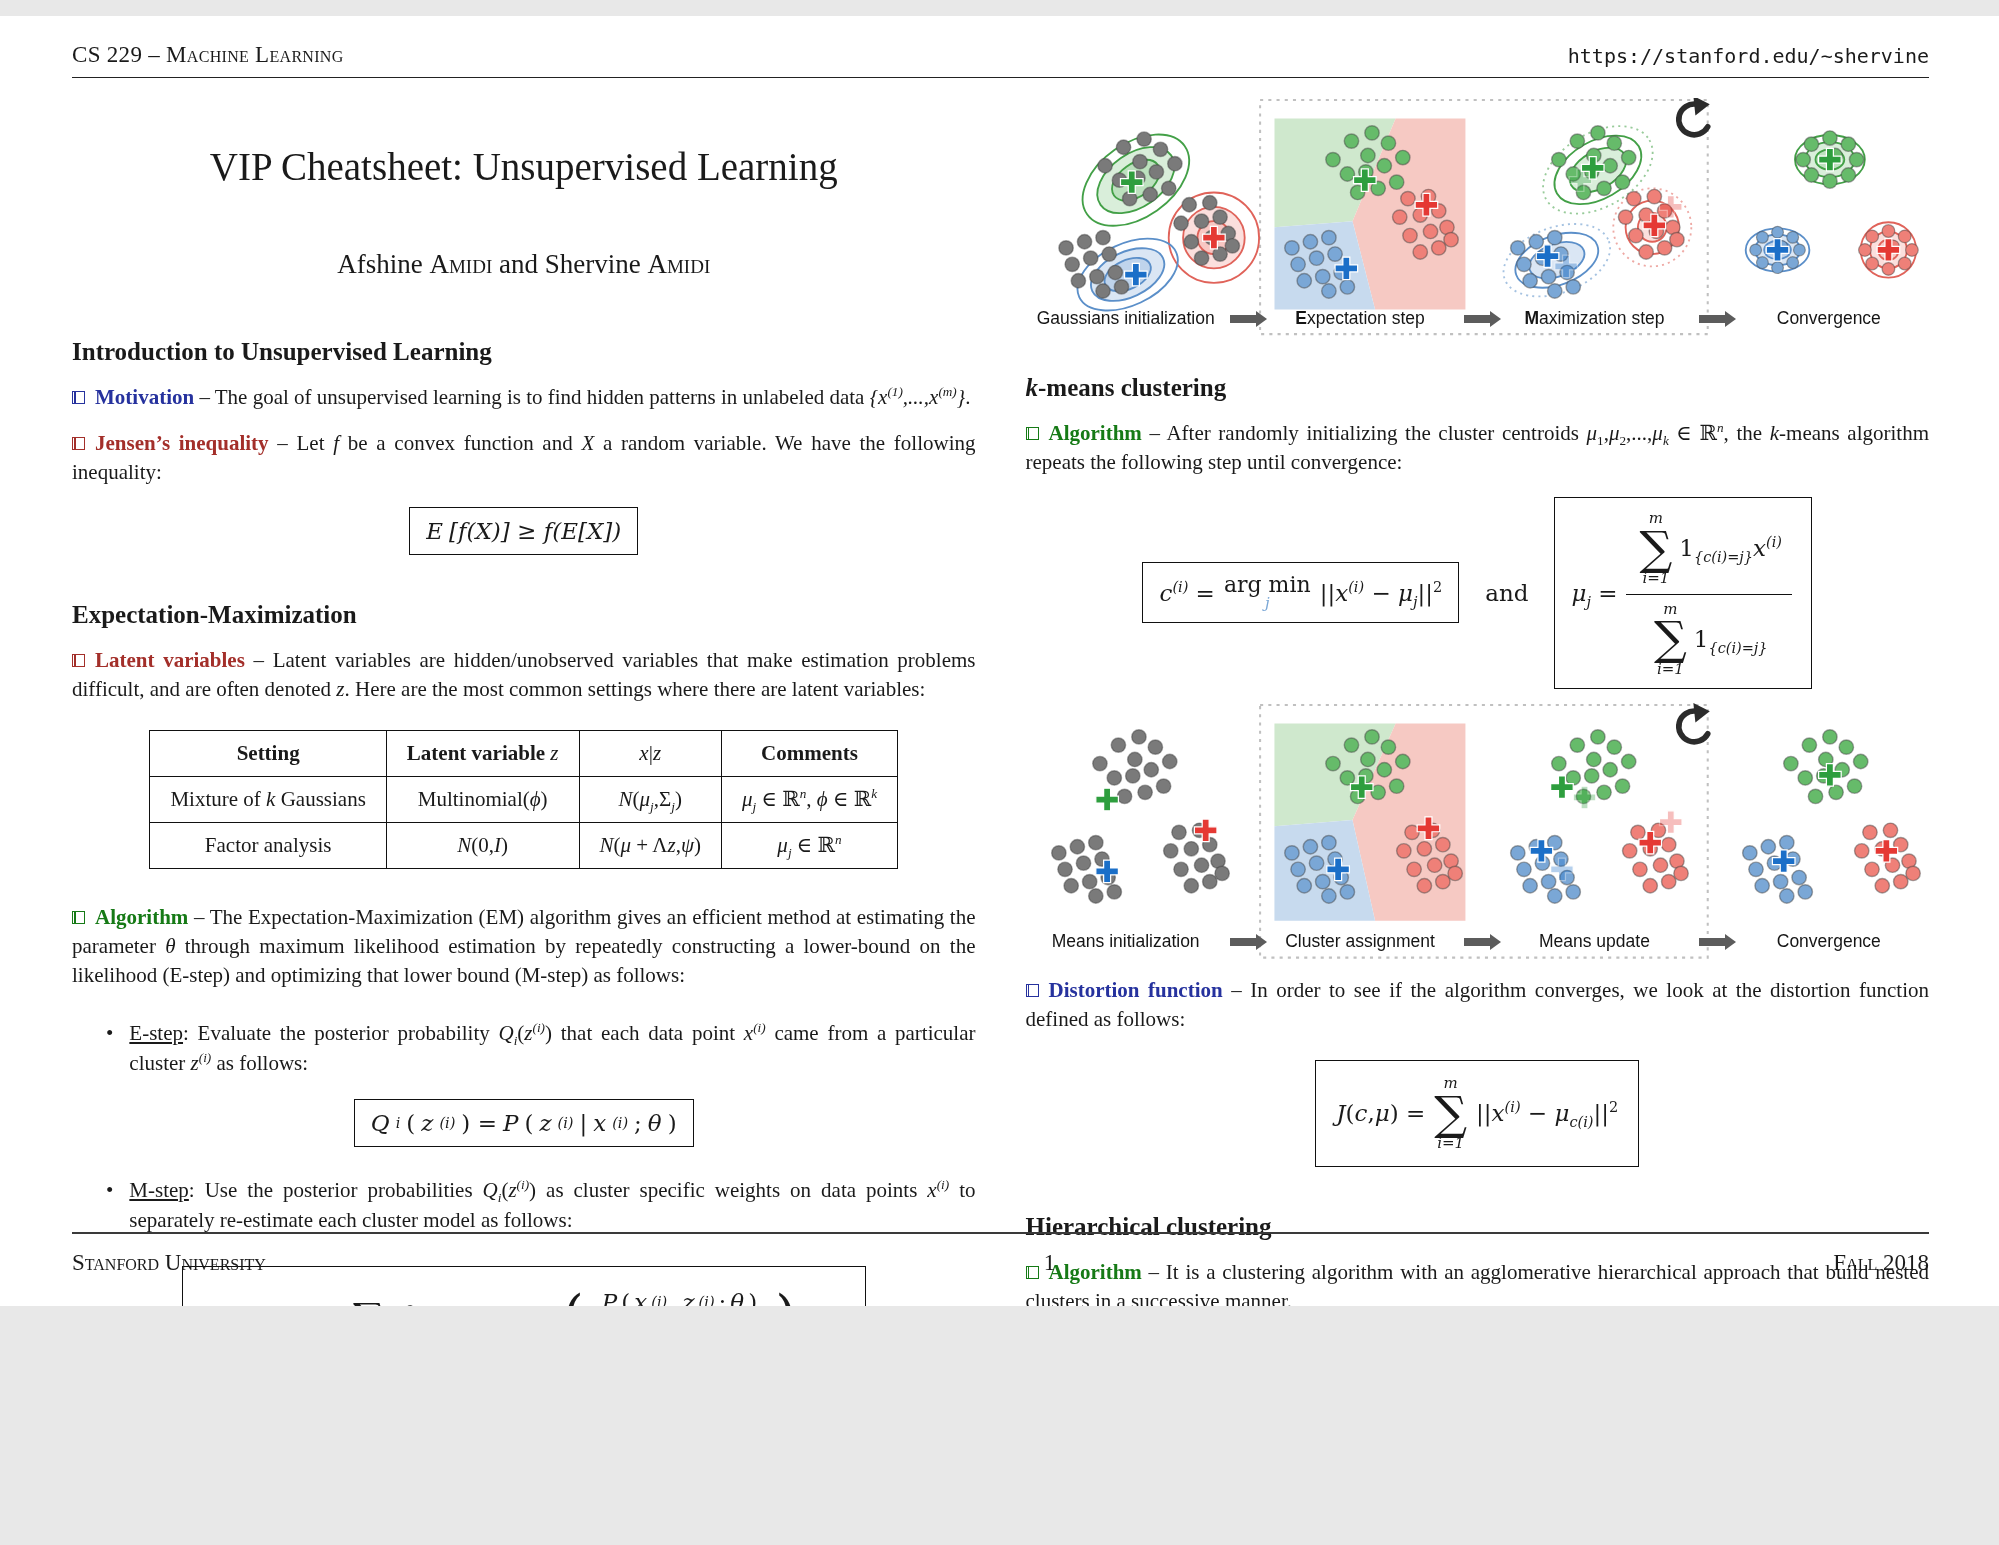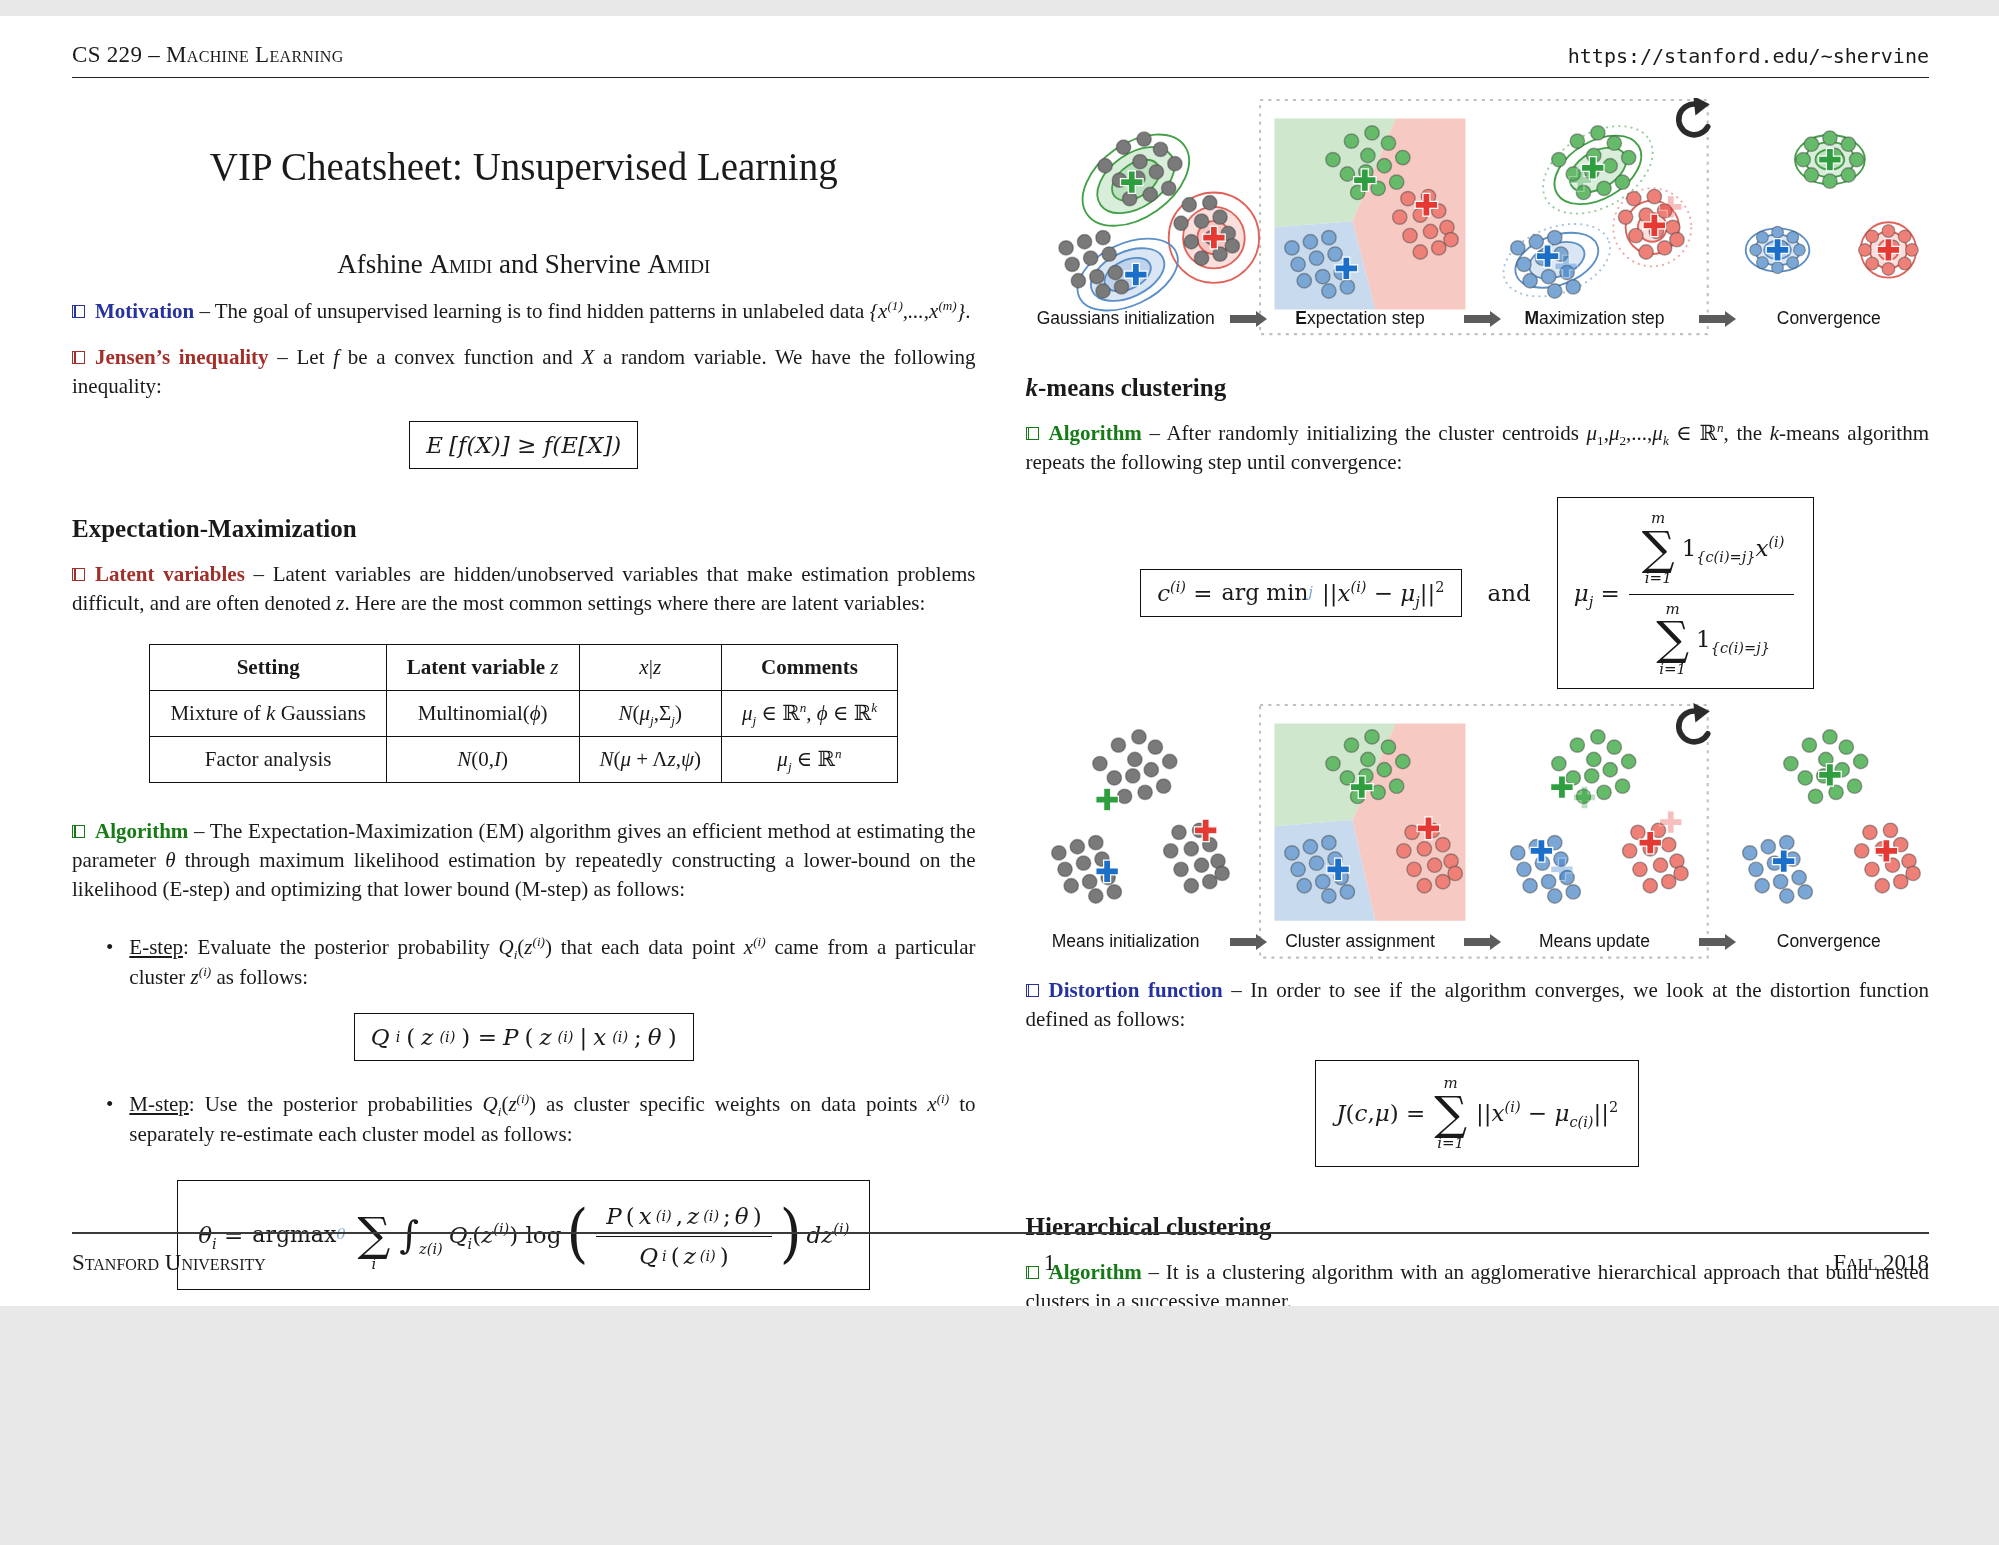--- a/index.html
+++ b/index.html
@@ -36,21 +36,21 @@
   sup{vertical-align:super;} sub{vertical-align:sub;}
   
   .eqwrap{text-align:center;margin:20px 0;}
   .eqbox{display:inline-flex;align-items:center;gap:6px;border:1.5px solid #111;
          padding:10px 16px;font-size:23px;font-family:"DejaVu Serif","Liberation Serif",serif;}
   .eqplain{display:inline-flex;align-items:center;gap:6px;font-size:23px;
          font-family:"DejaVu Serif","Liberation Serif",serif;}
   .bigop{display:inline-flex;flex-direction:column;align-items:center;line-height:1;margin:0 3px;}
   .bigop .lim{font-size:15px;line-height:1.1;min-height:16px;}
   .bigop .op{font-size:46px;line-height:.95;}
-  .underop{display:inline-flex;flex-direction:row;align-items:center;line-height:1.05;margin:0 3px;}
+  .underop{display:inline-flex;flex-direction:column;align-items:center;line-height:1.05;margin:0 3px;}
   .underop .ut{font-size:22px;}
   .underop .ub{font-size:15px;}
   .frac{display:inline-flex;flex-direction:column;align-items:center;margin:0 3px;}
   .frac .num{display:inline-flex;align-items:center;gap:4px;border-bottom:1.6px solid #111;
              padding:2px 10px 7px;}
   .frac .den{display:inline-flex;align-items:center;gap:4px;padding-top:6px;}
   .bp{font-size:56px;font-weight:200;line-height:.8;transform:scaleY(1.12);margin:0 -1px;}
   .intg{font-size:38px;line-height:1;}
   .eqrow{display:flex;justify-content:center;align-items:center;gap:26px;margin:20px 0 14px;}
   
@@ -94,20 +94,21 @@
     <span class="hdr-url">https://stanford.edu/~shervine</span>
   </div>
 
   <div class="cols">
 
     <div class="col">
 
       <div class="title">VIP Cheatsheet: Unsupervised Learning</div>
       <div class="authors"><span>Afshine </span><span class="sc">Amidi</span><span> and Shervine </span><span class="sc">Amidi</span></div>
 
+      <h2 class="sec first">Introduction to Unsupervised Learning</h2>
 
       <p class="para">
         <span class="sqbullet lbl-blue"></span><span class="plabel lbl-blue">Motivation</span><span><span> – The goal of unsupervised learning is to find hidden patterns in unlabeled data </span><span class="it">{x</span><sup class="it">(1)</sup><span class="it">,...,x</span><sup class="it">(m)</sup><span class="it">}</span><span>.</span></span>
       </p>
 
       <p class="para">
         <span class="sqbullet lbl-red"></span><span class="plabel lbl-red">Jensen’s inequality</span><span><span> – Let </span><span class="it">f</span><span> be a convex function and </span><span class="it">X</span><span> a random variable. We have the following inequality:</span></span>
       </p>
 
       <div class="eqwrap">

